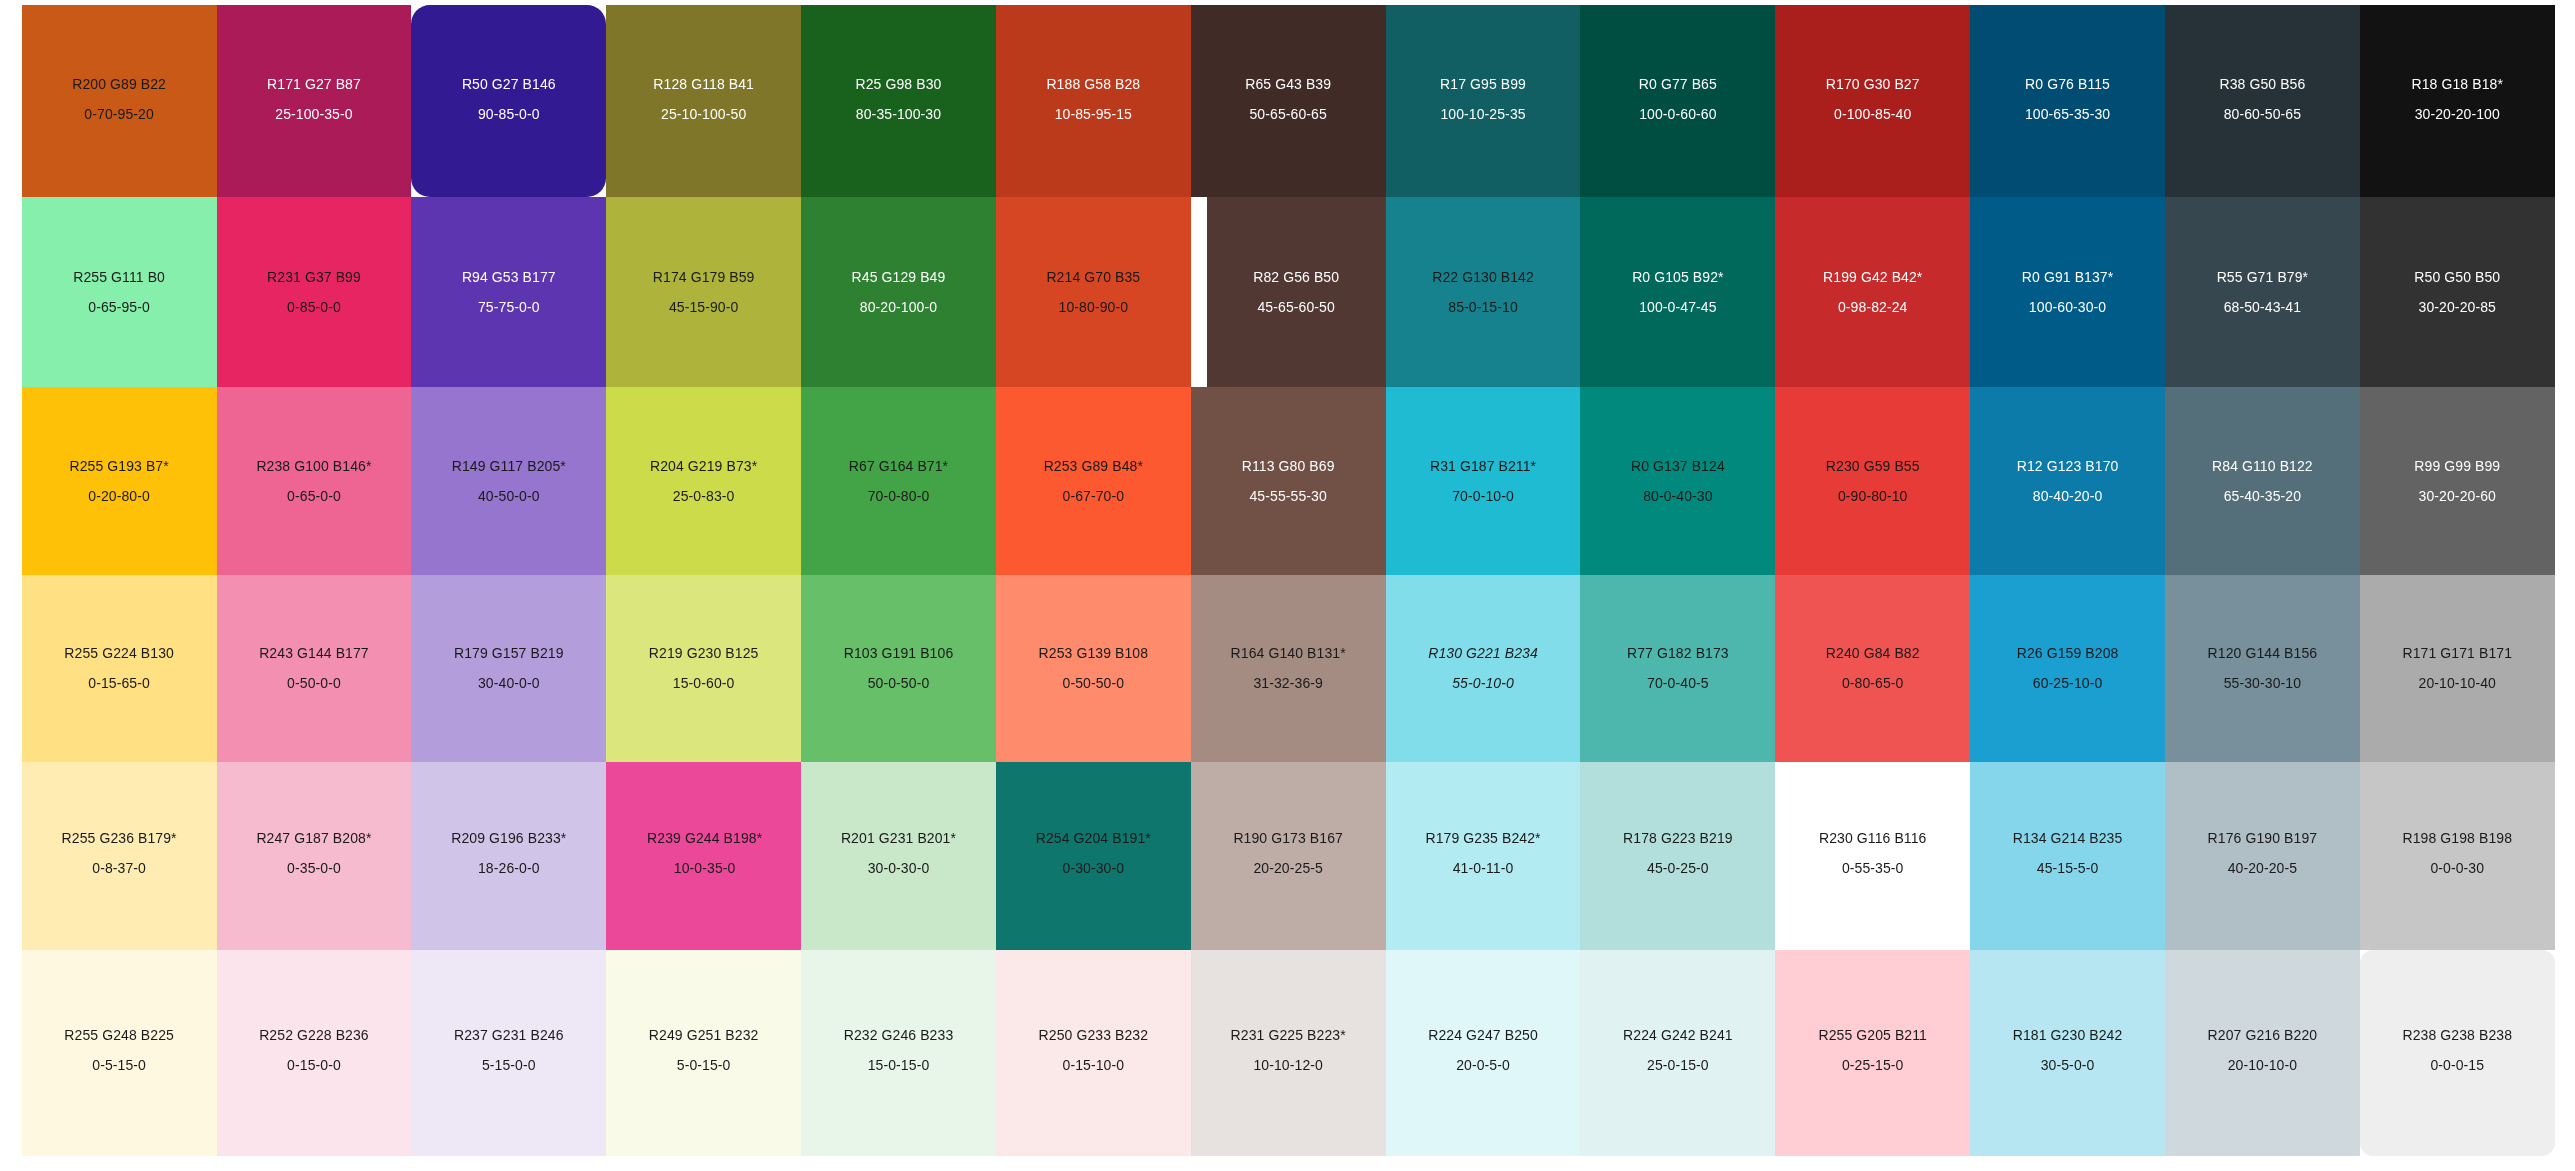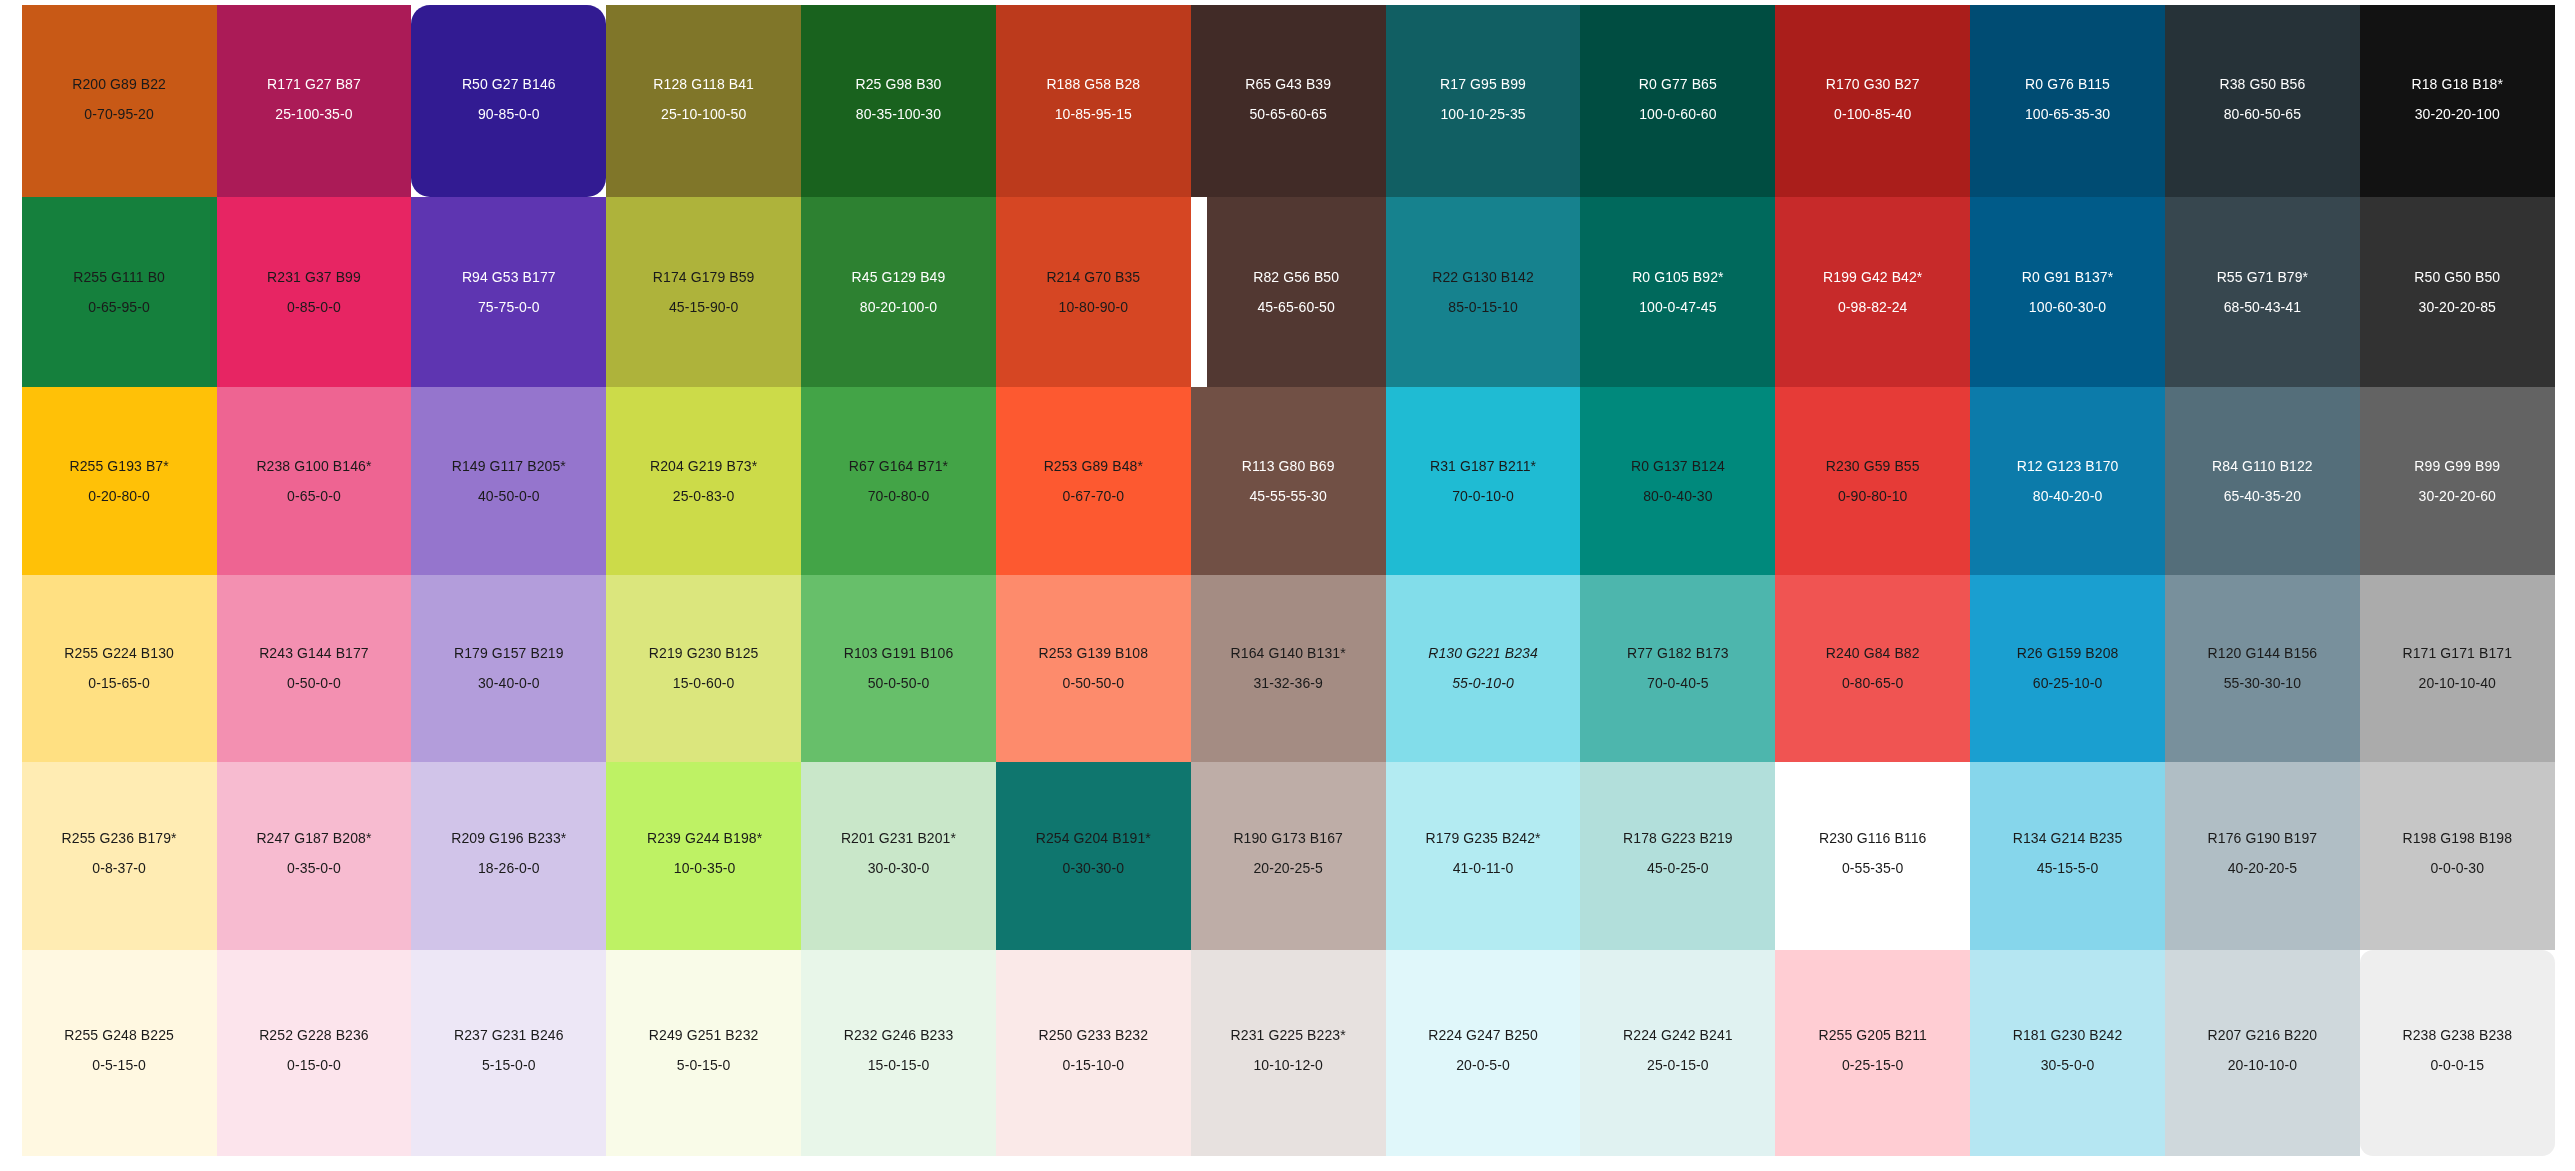--- a/index.html
+++ b/index.html
@@ -126,21 +126,21 @@
         <div class="rgb-label">R38 G50 B56</div>
         <div class="cmyk-label">80-60-50-65</div>
       </div>
     </div>
     <div class="swatch r1 light-text" style="background: rgb(18, 18, 18);">
       <div class="lines">
         <div class="rgb-label">R18 G18 B18*</div>
         <div class="cmyk-label">30-20-20-100</div>
       </div>
     </div>
-    <div class="swatch r2 dark-text" style="background: #15803d;">
+    <div class="swatch r2 dark-text" style="background: #86efac;">
       <div class="lines">
         <div class="rgb-label">R255 G111 B0</div>
         <div class="cmyk-label">0-65-95-0</div>
       </div>
     </div>
     <div class="swatch r2 dark-text" style="background: rgb(231, 37, 99);">
       <div class="lines">
         <div class="rgb-label">R231 G37 B99</div>
         <div class="cmyk-label">0-85-0-0</div>
       </div>
@@ -378,21 +378,21 @@
         <div class="rgb-label">R247 G187 B208*</div>
         <div class="cmyk-label">0-35-0-0</div>
       </div>
     </div>
     <div class="swatch r5 dark-text" style="background: rgb(209, 196, 233);">
       <div class="lines">
         <div class="rgb-label">R209 G196 B233*</div>
         <div class="cmyk-label">18-26-0-0</div>
       </div>
     </div>
-    <div class="swatch r5 dark-text" style="background: #bef264; padding-left: 16px;">
+    <div class="swatch r5 dark-text" style="background: #ec4899; padding-left: 16px;">
       <div class="lines">
         <div class="rgb-label">R239 G244 B198*</div>
         <div class="cmyk-label">10-0-35-0</div>
       </div>
     </div>
     <div class="swatch r5 dark-text" style="background: rgb(201, 231, 201);">
       <div class="lines">
         <div class="rgb-label">R201 G231 B201*</div>
         <div class="cmyk-label">30-0-30-0</div>
       </div>

